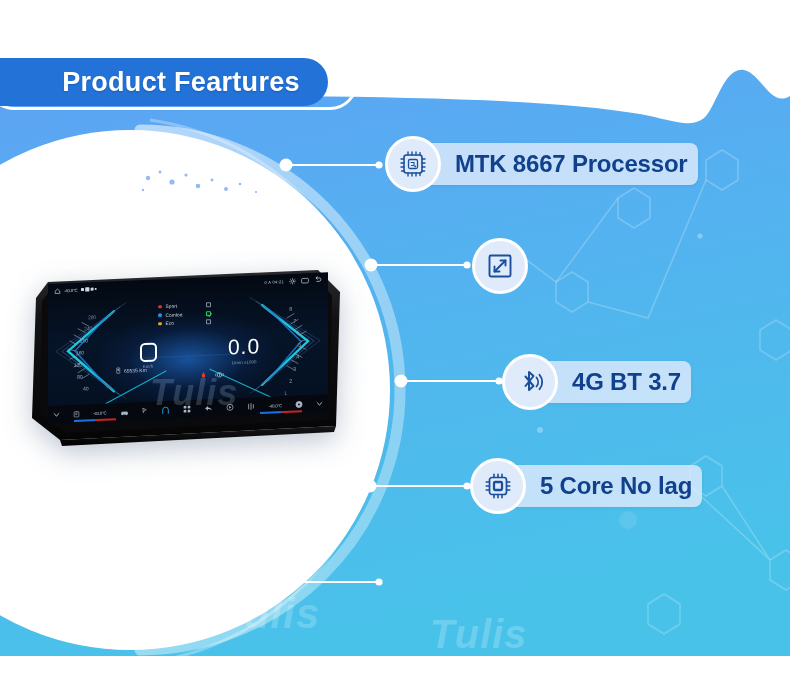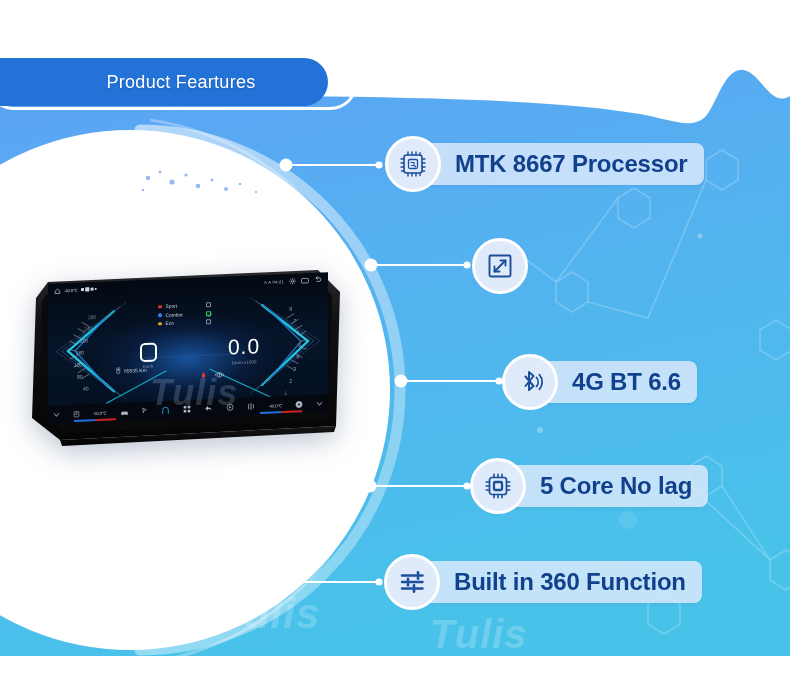--- a/index.html
+++ b/index.html
@@ -36,22 +36,22 @@
     background: #2272d8;
     border-radius: 0 24px 24px 0;
     display: flex;
     align-items: center;
     justify-content: center;
     padding-left: 14px;
     z-index: 15;
   }
   .title-text {
     color: #ffffff;
-    font-size: 18px;
-    font-weight: 400;
+    font-size: 27px;
+    font-weight: 700;
     letter-spacing: .3px;
     text-shadow: 0 1px 2px rgba(0,0,0,.18);
     white-space: nowrap;
     margin-left: 40px;
   }
 
   
   .watermark {
     position: absolute;
     color: rgba(255,255,255,.20);
@@ -89,21 +89,21 @@
     z-index: 3;
   }
   .feat-icon svg { display: block; }
   .feat-pill {
     margin-left: -22px;
     height: 42px;
     border-radius: 8px;
     background: rgba(222,234,251,.82);
     display: flex;
     align-items: center;
-    padding: 0 16px 0 36px;
+    padding: 0 10px 0 36px;
     box-shadow: 0 1px 3px rgba(30,70,140,.10);
   }
   .feat-label {
     color: #11408c;
     font-size: 24px;
     font-weight: 700;
     white-space: nowrap;
     letter-spacing: -.2px;
   }
 
@@ -373,21 +373,21 @@
 
   <div class="feature f2">
     <div class="feat-icon">
       <svg width="32" height="32" viewBox="0 0 32 32" fill="none" stroke="#1b4f9c" stroke-width="2" stroke-linecap="round" stroke-linejoin="round">
         <path d="M11.5 10.5 L19.5 20 L15 24 V6 L19.5 10 L11.5 20"></path>
         <path d="M22.5 11.5 a7 7 0 0 1 0 9" stroke-width="1.8"></path>
         <path d="M25.5 8.8 a11 11 0 0 1 0 14.4" stroke-width="1.8"></path>
       </svg>
     </div>
     <div class="feat-pill">
-      <span class="feat-label">4G BT 6.6</span>
+      <span class="feat-label">4G BT 3.7</span>
     </div>
   </div>
 
   <div class="feature f3">
     <div class="feat-icon">
       <svg width="32" height="32" viewBox="0 0 32 32" fill="none" stroke="#1b4f9c" stroke-width="1.7" stroke-linecap="round">
         <rect x="7.5" y="7.5" width="17" height="17" rx="2.5"></rect>
         <rect x="12" y="12" width="8" height="8" rx="1.2" stroke-width="2.3"></rect>
         <g stroke-width="1.6">
           <path d="M12 7.5V4.2M16 7.5V4.2M20 7.5V4.2"></path>
@@ -395,38 +395,20 @@
           <path d="M7.5 12H4.2M7.5 16H4.2M7.5 20H4.2"></path>
           <path d="M24.5 12h3.3M24.5 16h3.3M24.5 20h3.3"></path>
         </g>
       </svg>
     </div>
     <div class="feat-pill">
       <span class="feat-label">5 Core No lag</span>
     </div>
   </div>
 
-  <div class="feature f4">
-    <div class="feat-icon">
-      <svg width="32" height="32" viewBox="0 0 32 32" fill="none" stroke="#1b4f9c" stroke-width="2.4" stroke-linecap="round">
-        <path d="M6 9.5h14"></path>
-          <path d="M24 9.5h2.5"></path>
-        <path d="M6 16h4"></path>
-          <path d="M14 16h12.5"></path>
-        <path d="M6 22.5h10"></path>
-          <path d="M20 22.5h6.5"></path>
-        <path d="M22 6.3v6.4" stroke-width="2.6"></path>
-        <path d="M12 12.8v6.4" stroke-width="2.6"></path>
-        <path d="M18 19.3v6.4" stroke-width="2.6"></path>
-      </svg>
-    </div>
-    <div class="feat-pill">
-      <span class="feat-label">Built in 360 Function</span>
-    </div>
-  </div>
 
   <div class="device">
     <svg width="330" height="178" viewBox="0 0 330 178" style="position:absolute;inset:0;">
       <defs>
         <linearGradient id="bezelG" x1="0" y1="0" x2="0" y2="1">
           <stop offset="0%" stop-color="#2b2b2f"></stop>
           <stop offset="28%" stop-color="#121214"></stop>
           <stop offset="100%" stop-color="#050506"></stop>
         </linearGradient>
         <linearGradient id="sideG" x1="0" y1="0" x2="0" y2="1">

